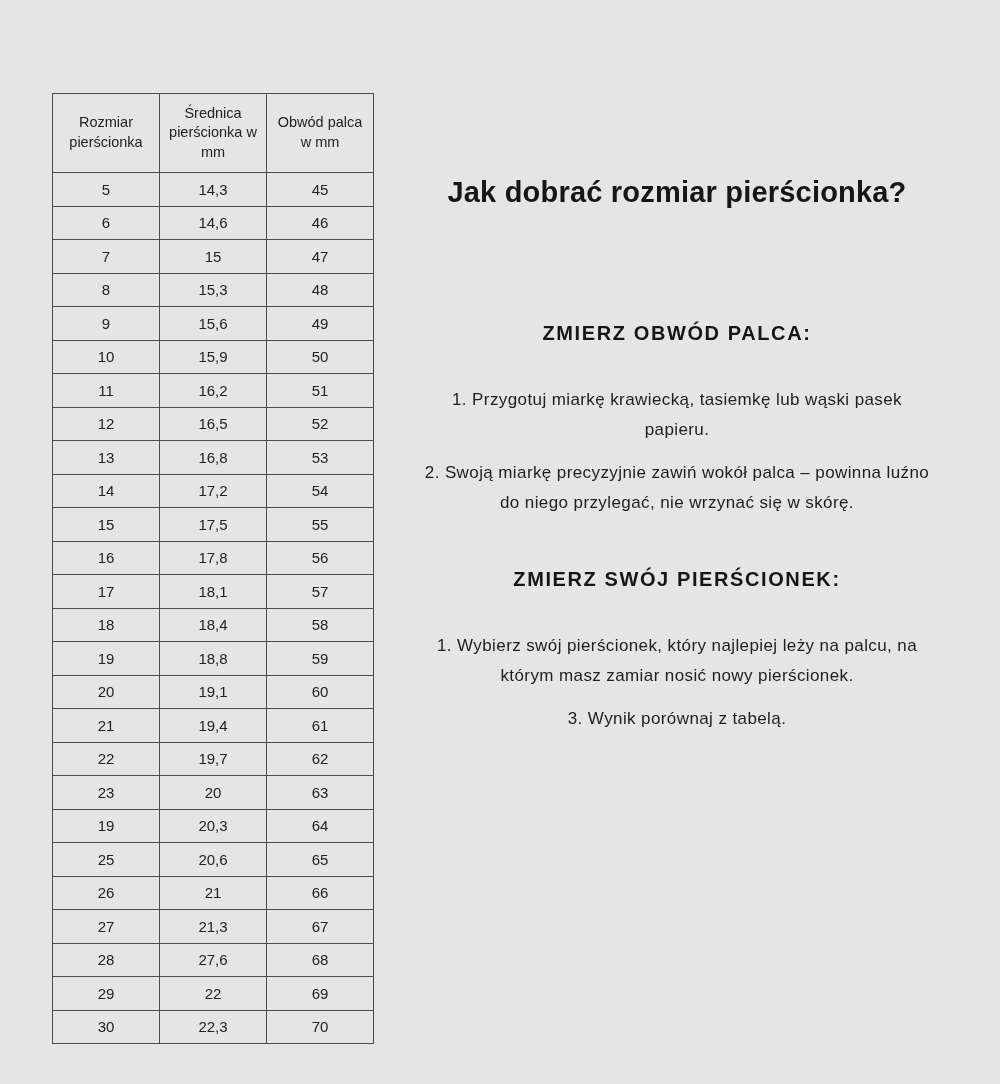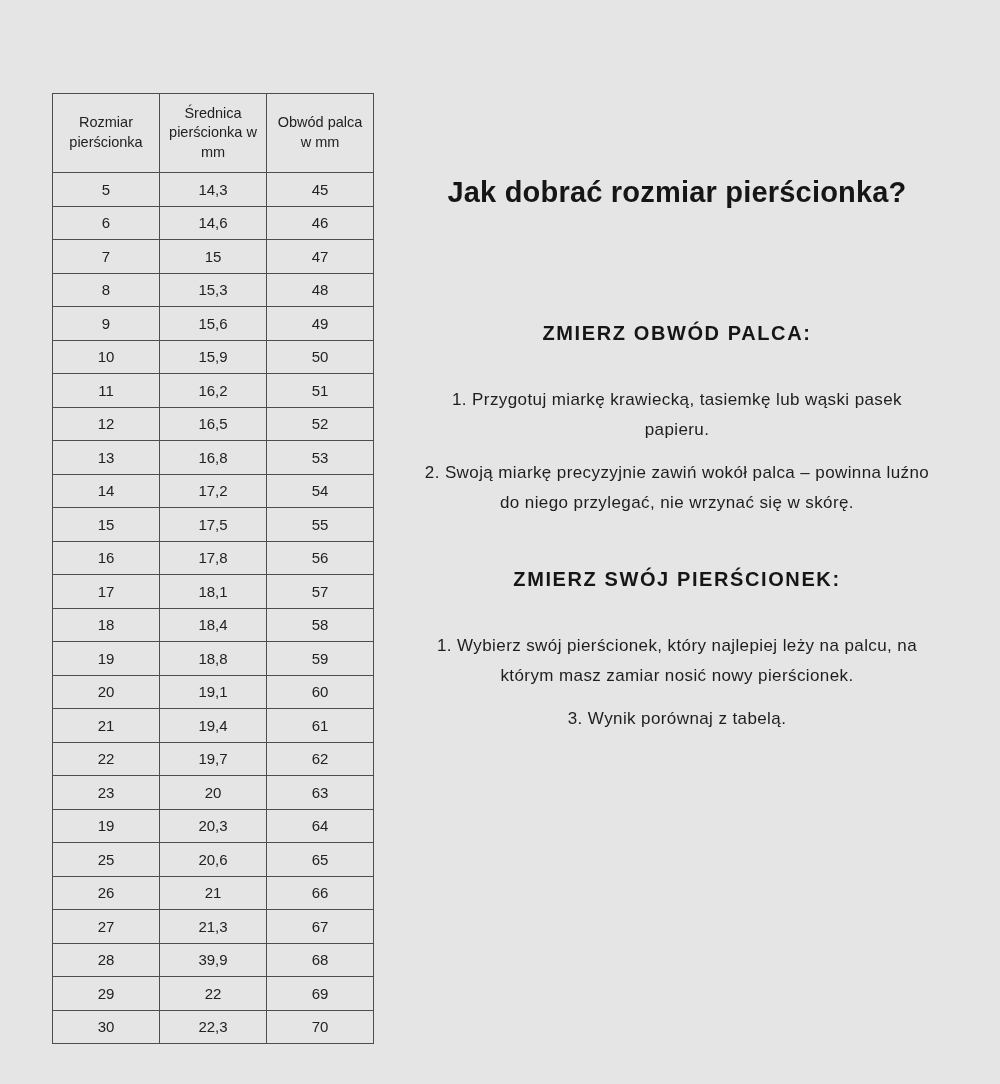--- a/index.html
+++ b/index.html
@@ -232,21 +232,21 @@
           </tr>
 
           <tr class="size-row">
             <td>27</td>
             <td>21,3</td>
             <td>67</td>
           </tr>
 
           <tr class="size-row">
             <td>28</td>
-            <td>39,9</td>
+            <td>27,6</td>
             <td>68</td>
           </tr>
 
           <tr class="size-row">
             <td>29</td>
             <td>22</td>
             <td>69</td>
           </tr>
 
           <tr class="size-row">

